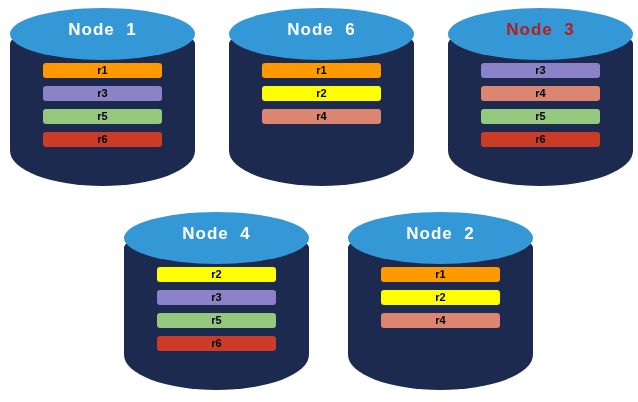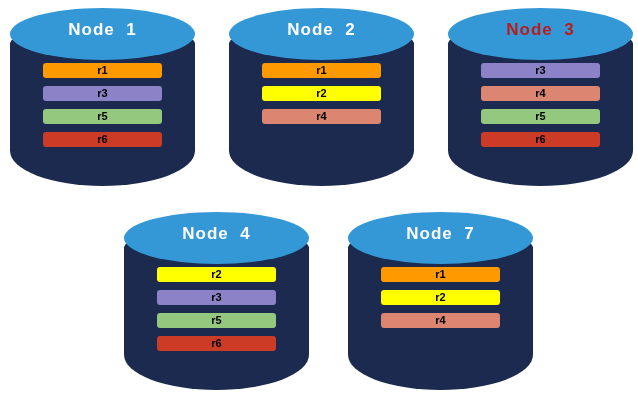--- a/index.html
+++ b/index.html
@@ -97,21 +97,21 @@
       <div class="replica-stack">
         <div class="replica-bar" style="background: rgb(255, 153, 0); color: rgb(0, 0, 0);">r1</div>
         <div class="replica-bar" style="background: rgb(140, 130, 200); color: rgb(0, 0, 0);">r3</div>
         <div class="replica-bar" style="background: rgb(147, 200, 126); color: rgb(0, 0, 0);">r5</div>
         <div class="replica-bar" style="background: rgb(204, 59, 38); color: rgb(0, 0, 0);">r6</div>
       </div>
     </div>
     <div class="node" style="left: 229px; top: 8px;">
       <div class="node-body" style="background: rgb(27, 42, 78);"></div>
       <div class="node-top" style="background: rgb(52, 152, 214);"></div>
-      <div class="node-label" style="color: rgb(255, 255, 255);">Node  2</div>
+      <div class="node-label" style="color: rgb(255, 255, 255);">Node  6</div>
       <div class="replica-stack">
         <div class="replica-bar" style="background: rgb(255, 153, 0); color: rgb(0, 0, 0);">r1</div>
         <div class="replica-bar" style="background: rgb(255, 255, 0); color: rgb(0, 0, 0);">r2</div>
         <div class="replica-bar" style="background: rgb(220, 133, 112); color: rgb(0, 0, 0);">r4</div>
       </div>
     </div>
     <div class="node" style="left: 448px; top: 8px;">
       <div class="node-body" style="background: rgb(27, 42, 78);"></div>
       <div class="node-top" style="background: rgb(52, 152, 214);"></div>
       <div class="node-label" style="color: #b91c1c;">Node  3</div>
@@ -129,20 +129,20 @@
       <div class="replica-stack">
         <div class="replica-bar" style="background: rgb(255, 255, 0); color: rgb(0, 0, 0);">r2</div>
         <div class="replica-bar" style="background: rgb(140, 130, 200); color: rgb(0, 0, 0);">r3</div>
         <div class="replica-bar" style="background: rgb(147, 200, 126); color: rgb(0, 0, 0);">r5</div>
         <div class="replica-bar" style="background: rgb(204, 59, 38); color: rgb(0, 0, 0);">r6</div>
       </div>
     </div>
     <div class="node" style="left: 348px; top: 212px;">
       <div class="node-body" style="background: rgb(27, 42, 78);"></div>
       <div class="node-top" style="background: rgb(52, 152, 214);"></div>
-      <div class="node-label" style="color: rgb(255, 255, 255);">Node  7</div>
+      <div class="node-label" style="color: rgb(255, 255, 255);">Node  2</div>
       <div class="replica-stack">
         <div class="replica-bar" style="background: rgb(255, 153, 0); color: rgb(0, 0, 0);">r1</div>
         <div class="replica-bar" style="background: rgb(255, 255, 0); color: rgb(0, 0, 0);">r2</div>
         <div class="replica-bar" style="background: rgb(220, 133, 112); color: rgb(0, 0, 0);">r4</div>
       </div>
     </div>
   </div>
 
 </body></html>

